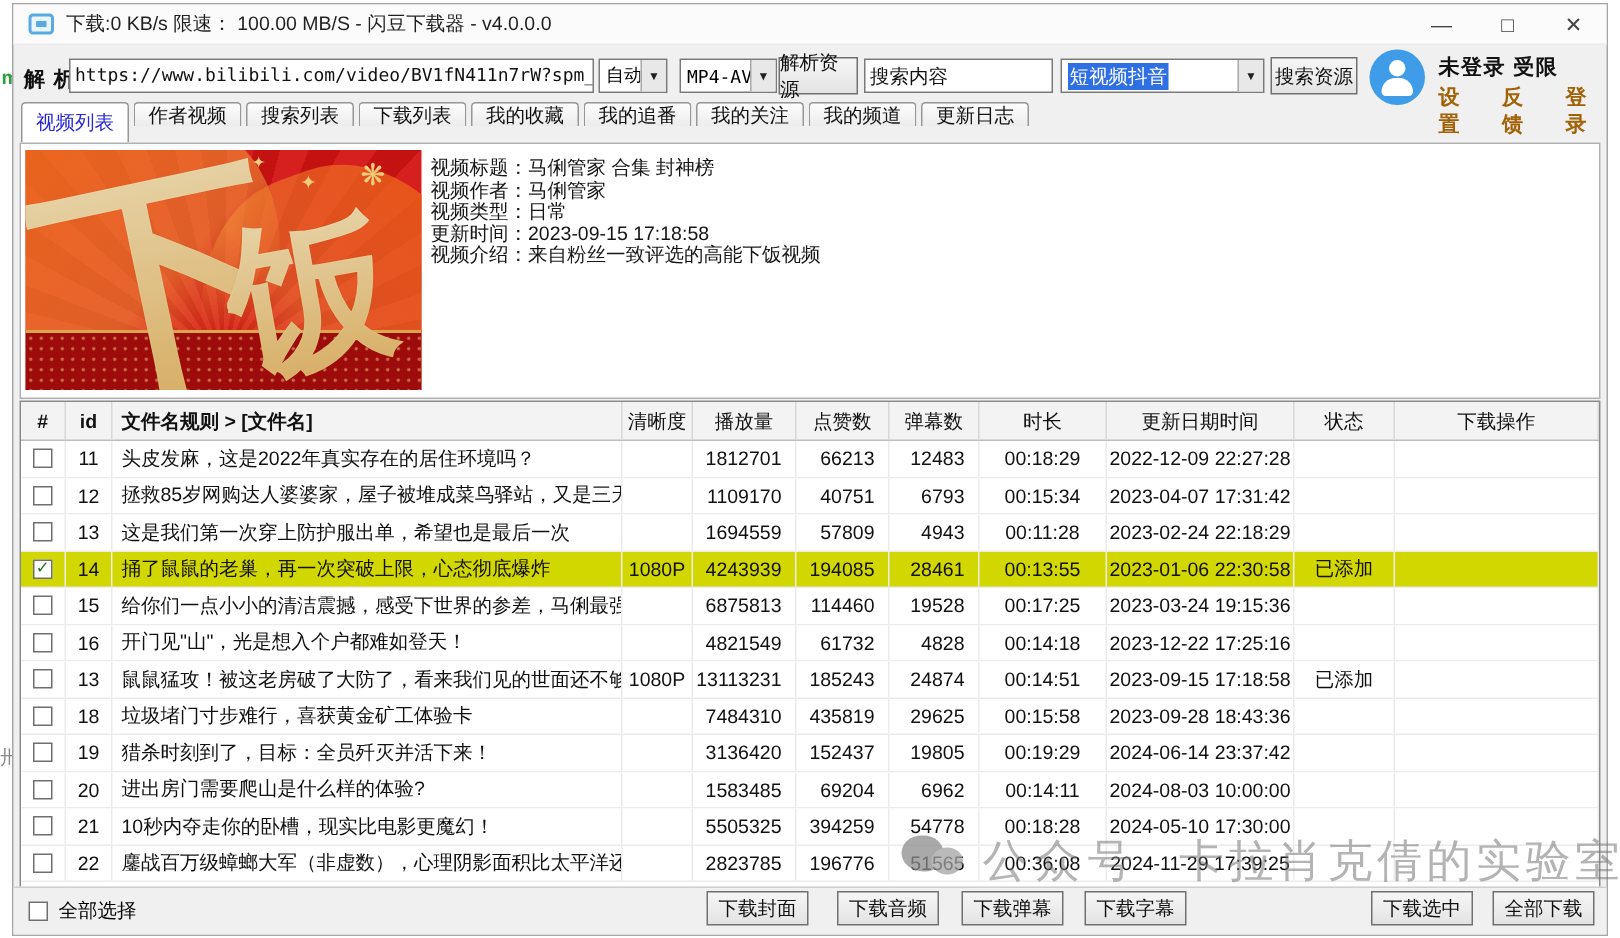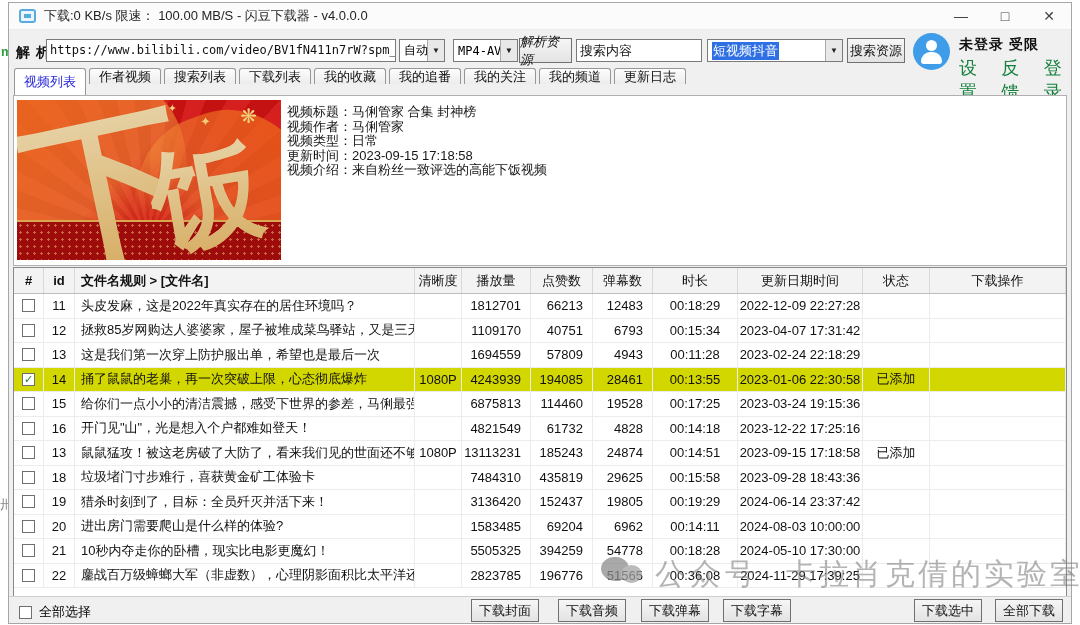--- a/index.html
+++ b/index.html
@@ -33,28 +33,28 @@
            display:flex; align-items:stretch; font-size:12px; }
   .combo .val { flex:1; padding:1px 4px; white-space:nowrap; overflow:hidden; display:flex; align-items:center; }
   .combo .arrow-box { width:17px; background:#e8e8e8; border-left:1px solid #a9a9a9;
                       display:flex; align-items:center; justify-content:center; font-size:8px; color:#222; }
   .combo-mode   { left:390px; width:46px; }
   .combo-format { left:444px; width:65px; font-family:"DejaVu Sans Mono","Liberation Mono",monospace; }
   .combo-source { left:698px; width:136px; }
   .combo-source .val span { background:#2f6fe4; color:#fff; padding:0 1px; font-size:13px; }
   .btn { border:1px solid #707070; background:linear-gradient(#f6f6f6,#e3e3e3);
          font-size:13px; color:#111; display:flex; align-items:center; justify-content:center; cursor:default; }
-  .btn-parse  { position:absolute; left:510px; top:35px; width:53px; height:25px;font-style:italic; }
+  .btn-parse  { position:absolute; left:510px; top:35px; width:53px; height:25px; }
   .btn-search { position:absolute; left:838px; top:35px; width:58px; height:25px; }
   .avatar { position:absolute; left:904px; top:30px; width:37px; height:37px; border-radius:50%; background:#3f9ce8; }
   .avatar::before { content:""; position:absolute; left:13px; top:7px; width:11px; height:11px; border-radius:50%; background:#fff; }
   .avatar::after  { content:""; position:absolute; left:8px; top:19px; width:21px; height:12px; border-radius:10px 10px 3px 3px; background:#fff; }
   .login-status { position:absolute; left:950px; top:33px; font-size:14px; font-weight:bold; color:#111; letter-spacing:1px; }
   .login-links  { position:absolute; left:950px; top:53px; display:flex; gap:15px; }
-  .login-links span { color:#15803d; font-size:18px; font-weight:normal; }
+  .login-links span { color:#a16207; font-size:14px; font-weight:bold; }
 
   
   .tabs { position:absolute; left:5px; top:65px; height:27px; display:flex; gap:3px; align-items:flex-start; }
   .tab { padding:0 9px; height:16px; display:flex; align-items:center; font-size:13px;
          background:linear-gradient(#fdfdfd,#ececec); border:1px solid #979797; border-bottom:none;
          border-radius:3px 3px 0 0; color:#111; cursor:default; }
   .tab.active { background:#fff; color:#2727d8; height:27px; }
 
   
   .info-panel { position:absolute; left:4px; top:92px; width:1054px; height:171px;
@@ -97,21 +97,21 @@
   .row .cell { display:flex; align-items:center; border-right:1px solid #ececec;
                overflow:hidden; white-space:nowrap; padding:0 4px; }
   .row .col-check { justify-content:center; padding:0; }
   .row .col-id, .row .col-quality, .row .col-duration, .row .col-updated, .row .col-status { justify-content:center; }
   .row .col-plays, .row .col-likes, .row .col-danmaku { justify-content:flex-end; padding-right:9px; }
   .row .col-name { padding-left:6px; }
   .cb { width:13px; height:13px; border:1px solid #6f6f6f; background:#fff; font-size:11px;
         line-height:11px; text-align:center; color:#1f7a1f; font-weight:bold; }
 
   
-  .footer { position:absolute; left:0; right:0; bottom:0; height:27px; background:#f0f0f0;
+  .footer { position:absolute; left:0; right:0; bottom:0; height:32px; background:#f0f0f0;
             border-top:1px solid #cfcfcf; }
   .select-all { position:absolute; left:10px; top:6px; display:flex; align-items:center; gap:7px; font-size:13px; }
   .fbtn { position:absolute; top:2px; height:23px; width:68px; }
 
   
   .watermark { position:absolute; left:592px; top:550px; display:flex; align-items:center;
                color:rgba(118,118,118,.55); z-index:40; pointer-events:none; white-space:nowrap; }
   .wm-icon { position:relative; width:44px; height:42px; opacity:.75; flex:0 0 auto; }
   .wm-icon::before { content:""; position:absolute; left:0; top:4px; width:28px; height:24px;
                      border-radius:50% 50% 46% 54%; background:#8d8d8d; }

